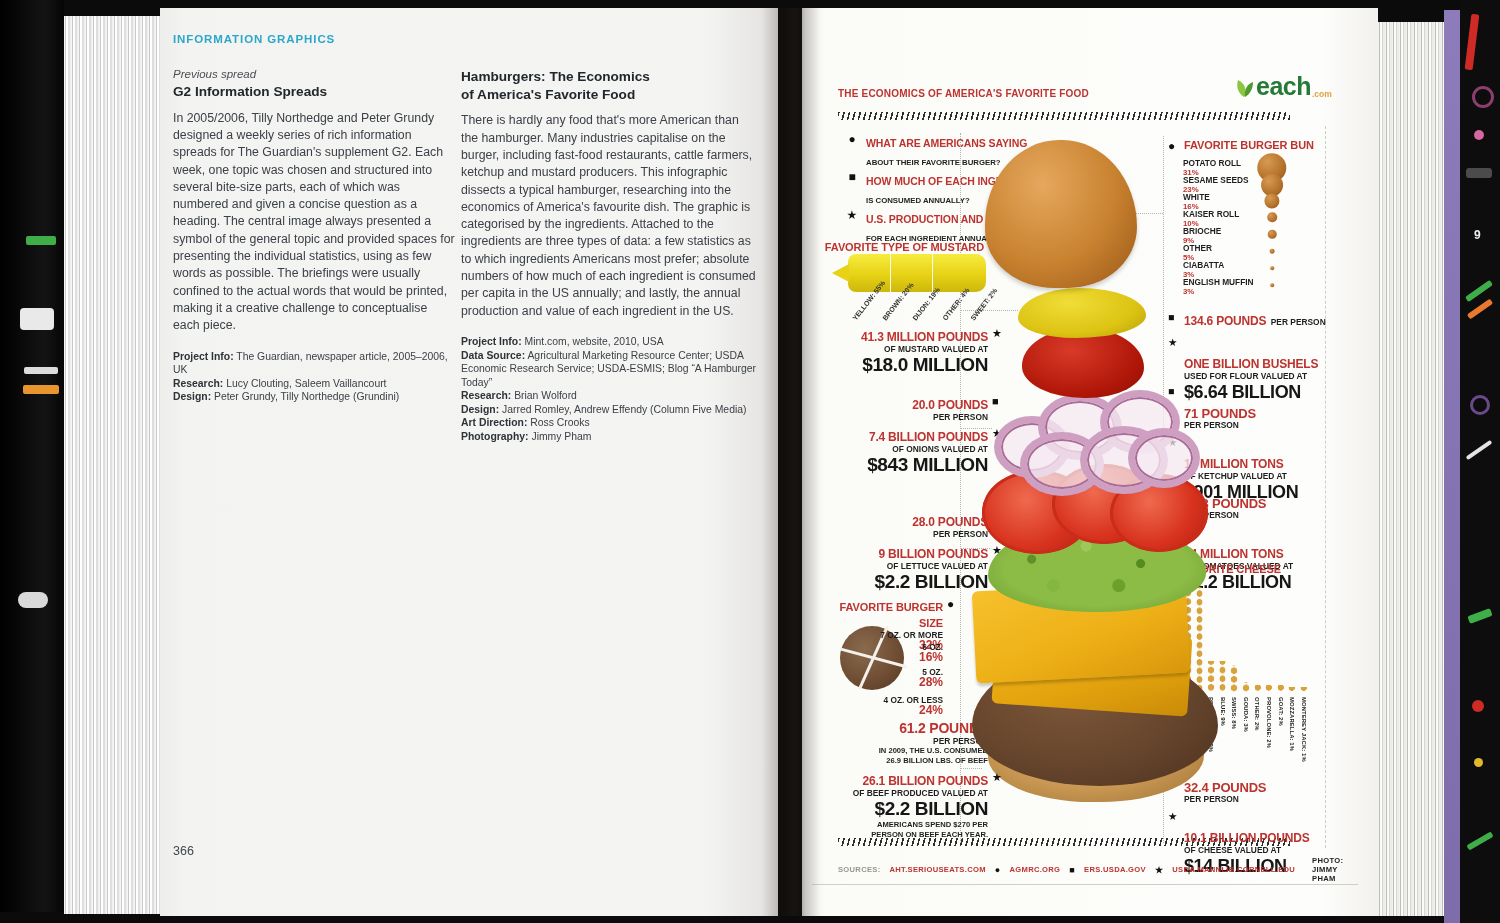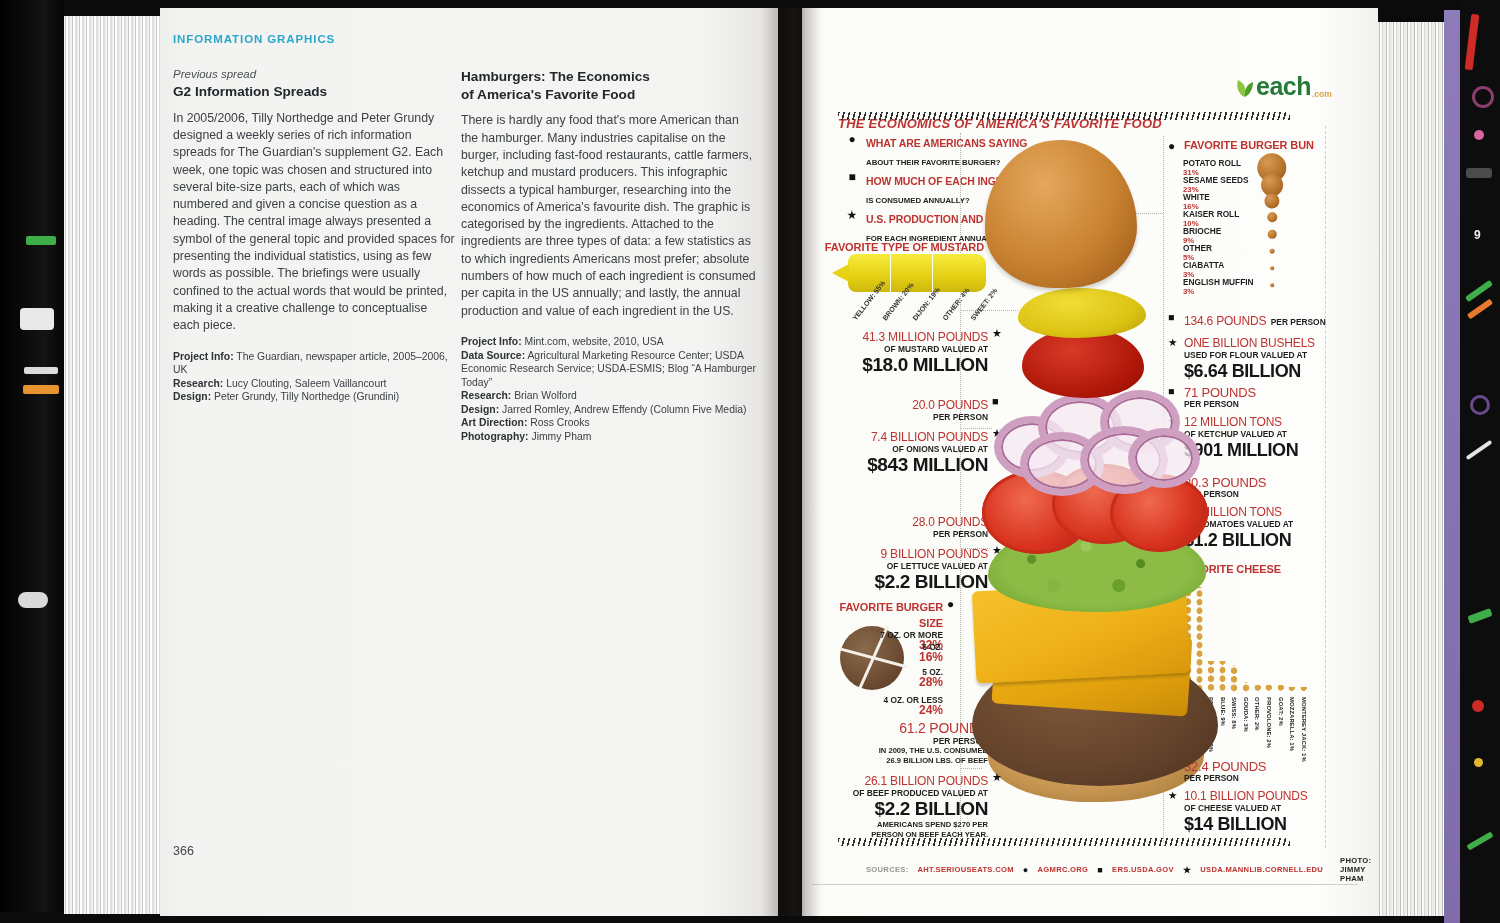--- a/index.html
+++ b/index.html
@@ -26,42 +26,42 @@
   .kicker{font-style:italic;font-size:11.5px;color:#4a4f54;margin-bottom:3px;}
   .atitle{font-size:13.6px;font-weight:bold;color:#22272b;margin:0 0 9px 0;line-height:1.3;}
   .t2{width:196px;}
   .abody{font-size:12.3px;line-height:17.3px;margin:0 0 15px 0;}
   .meta{font-size:10.4px;line-height:13.6px;}
   .meta b{color:#2e3337;}
   .pageno{position:absolute;left:13px;top:836px;font-size:12.5px;color:#42474c;}
   
   .ig{position:absolute;inset:0;color:#1c1c1c;}
   .ig-title{position:absolute;left:34px;top:40px;font-family:"DejaVu Serif",serif;font-weight:bold;font-size:46px;line-height:1;color:#1b1b19;letter-spacing:0;}
-  .ig-sub{position:absolute;left:36px;top:108px;font-size:13px;font-weight:bold;color:#bd3330;letter-spacing:.2px;font-style:italic;}
+  .ig-sub{position:absolute;left:36px;top:80px;font-size:10px;font-weight:bold;color:#bd3330;letter-spacing:.2px;}
   .logo{position:absolute;left:432px;top:66px;display:flex;align-items:flex-end;}
   .logo .mintword{font-size:25px;font-weight:bold;color:#257a36;letter-spacing:-.5px;line-height:1;}
   .logo .tld{font-size:8.5px;font-weight:bold;color:#dda343;margin-left:1px;}
   .hatch{position:absolute;height:8px;background:repeating-linear-gradient(105deg,#2e2e2c 0 1.6px,rgba(0,0,0,0) 1.6px 5.2px);}
   .hatch.top{left:36px;top:104px;width:452px;}
   .hatch.bot{left:36px;top:830px;width:452px;}
   .bottom-rule{position:absolute;left:10px;top:876px;width:546px;border-top:1px solid #cfcec9;}
   
   .legend-item{position:absolute;left:43px;display:flex;gap:7px;}
   .lg-mk{width:14px;text-align:center;font-size:12px;line-height:12px;color:#111;}
   .lg-l1{font-size:10.5px;font-weight:bold;color:#bd3330;line-height:11px;letter-spacing:-.1px;text-align:center;}
   .lg-l2{font-size:7.8px;font-weight:bold;color:#222;line-height:9px;}
   
   .rail{position:absolute;border-left:1px dotted #b5b3ae;width:0;}
   .dot-h{position:absolute;border-top:1px dotted #b5b3ae;height:0;}
   .dash-right{position:absolute;left:523px;top:118px;height:722px;border-left:1px dashed #cfcdc7;}
   
   .stat{position:absolute;}
   .stat.ralign{text-align:right;width:170px;}
   .srow{position:relative;line-height:1;}
-  .red-ln{font-size:12px;font-weight:normal;color:#bd3330;letter-spacing:-.2px;line-height:13px;}
+  .red-ln{font-size:12px;font-weight:bold;color:#bd3330;letter-spacing:-.2px;line-height:13px;margin-top:21px;}
   .sub-ln{font-size:8.4px;font-weight:bold;color:#1e1e1e;line-height:10px;letter-spacing:0;}
   .big-ln{font-size:19px;font-weight:bold;color:#161616;letter-spacing:-.4px;line-height:22px;}
   .note-ln{font-size:7.6px;font-weight:bold;color:#1e1e1e;line-height:9.5px;}
   .mk-r{position:absolute;right:-18px;top:0;width:14px;font-size:11px;color:#111;text-align:left;}
   .lstat{position:absolute;left:366px;width:165px;}
   .lrow{display:flex;align-items:flex-start;gap:5px;line-height:1;}
   .lrow .mk{width:11px;font-size:10.5px;color:#111;flex:none;}
   .lind{margin-left:16px;}
   .hdr{font-size:11px;font-weight:bold;color:#bd3330;letter-spacing:-.1px;}
   
@@ -111,21 +111,21 @@
     background:linear-gradient(160deg,#f6c12d,#eeb017 55%,#d8970c);box-shadow:0 3px 3px rgba(0,0,0,.2);}
   .cheese2{left:192px;top:622px;width:196px;height:80px;z-index:2;transform:rotate(4deg);border-radius:6px;
     background:linear-gradient(160deg,#f2b81f,#e3a30e 60%,#c98b08);}
   .patty{left:170px;top:644px;width:246px;height:134px;z-index:1;border-radius:50% 50% 48% 52%/55% 55% 45% 45%;
     background:radial-gradient(ellipse at 40% 30%,#7d573a,#66452c 55%,#4c3120);
     background-image:radial-gradient(circle at 25% 35%,#4c3120 5px,rgba(0,0,0,0) 6px),radial-gradient(circle at 55% 25%,#876046 5px,rgba(0,0,0,0) 6px),radial-gradient(circle at 75% 50%,#503422 6px,rgba(0,0,0,0) 7px),radial-gradient(circle at 45% 65%,#5d3f29 7px,rgba(0,0,0,0) 8px),radial-gradient(ellipse at 45% 40%,#71503|4 0,#66452c 60%,#46301e 100%);}
   .bun-bottom{left:186px;top:712px;width:216px;height:82px;z-index:0;border-radius:48% 52% 50% 50%/42% 45% 60% 58%;
     background:radial-gradient(ellipse at 45% 25%,#e0b272,#c89753 55%,#9f7133);}
   
   .sources{position:absolute;left:36px;top:848px;width:470px;display:flex;align-items:center;gap:9px;font-size:7.6px;font-weight:bold;letter-spacing:.3px;}
-  .src-label{color:#9a968e;margin-left:28px;}
+  .src-label{color:#9a968e;}
   .src-link{color:#bd3330;}
   .src-mk{color:#111;font-size:9px;}
   .src-photo{color:#222;margin-left:8px;}
   .leafsvg{display:block;margin-right:2px;}
 </style>
 </head>
 <body>
 
 <div class="scene">
 

